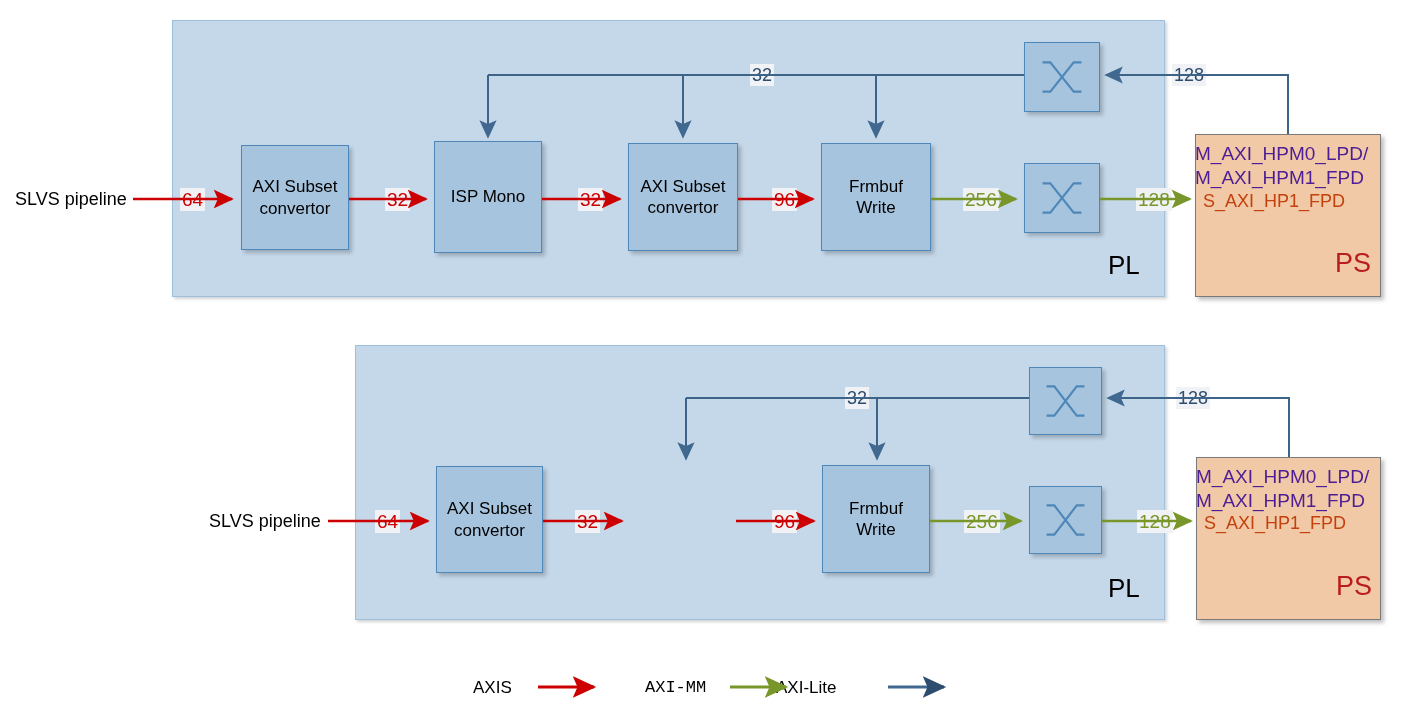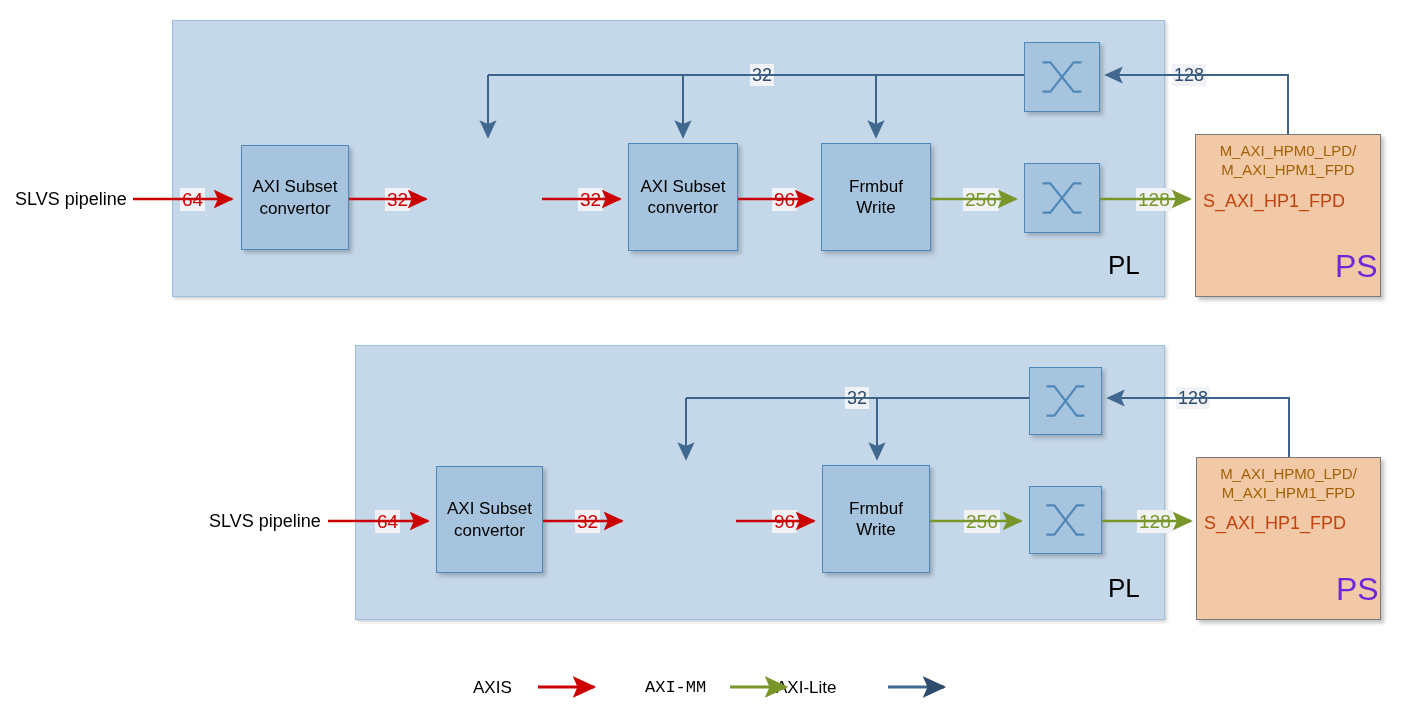--- a/index.html
+++ b/index.html
@@ -60,34 +60,33 @@
     box-shadow: 3px 3px 4px rgba(0,0,0,0.22);
   }
   .ps-block {
     background: #f2c9a6;
     border: 1px solid #7a7a7a;
     box-shadow: 3px 3px 4px rgba(0,0,0,0.25);
   }
   .ps-top-label {
     position: absolute;
     width: 100%;
-    text-align: center;
-    font-size: 15px;
-    color: #a16207;
+    font-size: 19px;
+    color: #4c1d95;
     line-height: 1.25;
   }
   .ps-side-label {
     position: absolute;
     font-size: 18px;
     color: #c2410c;
   }
   .ps-name {
     position: absolute;
-    font-size: 32px;
-    color: #6d28d9;
+    font-size: 27px;
+    color: #b91c1c;
   }
   .edge-label {
     position: absolute;
     background: #f0f2f6;
     font-size: 19px;
     line-height: 1;
     padding: 2px 2px;
     white-space: nowrap;
   }
   .lbl-red   { color: #cc0000; }
@@ -113,20 +112,23 @@
 
   <div class="node pl-panel" style="left:172px; top:20px; width:993px; height:277px;"></div>
 
   <div class="pl-label" style="left:1108px; top:250px;">PL</div>
 
   <div class="node ip-block" style="left:241px; top:145px; width:108px; height:105px;">
     <span>AXI Subset</span>
     <span>convertor</span>
   </div>
 
+  <div class="node ip-block" style="left:434px; top:141px; width:108px; height:112px;">
+    <span>ISP Mono</span>
+  </div>
 
   <div class="node ip-block" style="left:628px; top:143px; width:110px; height:108px;">
     <span>AXI Subset</span>
     <span>convertor</span>
   </div>
 
   <div class="node ip-block" style="left:821px; top:143px; width:110px; height:108px;">
     <span>Frmbuf</span>
     <span>Write</span>
   </div>

